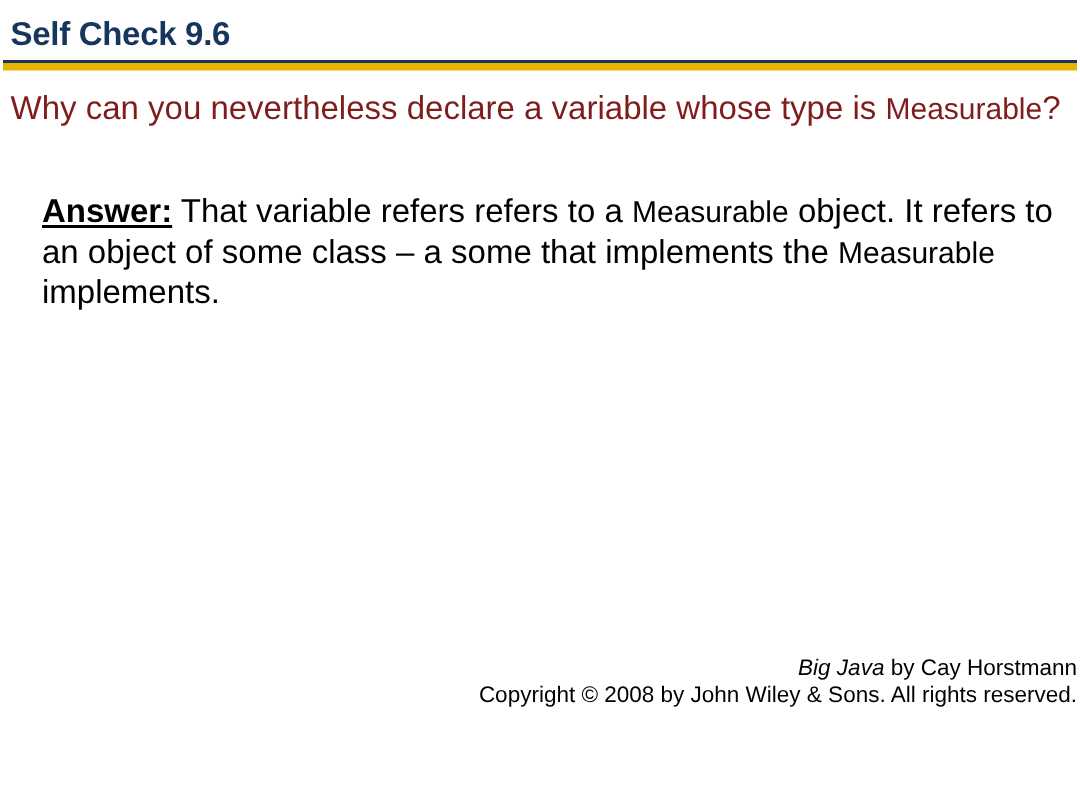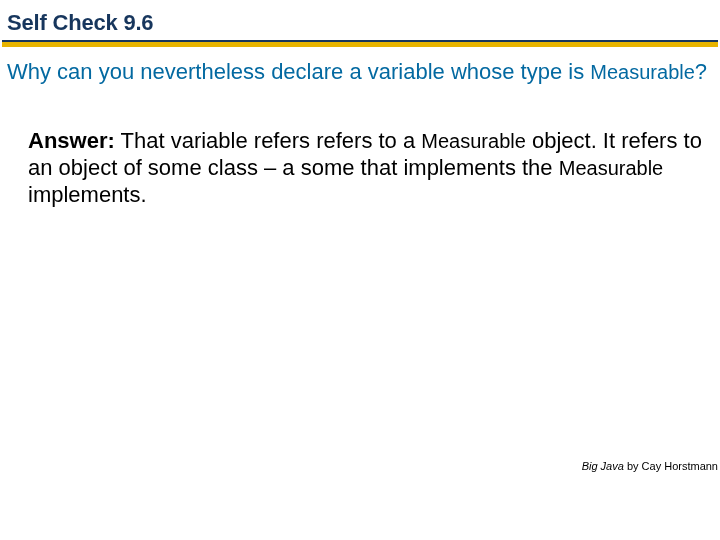--- a/index.html
+++ b/index.html
@@ -44,46 +44,47 @@
     height: 5px;
     background: #e7b400;
   }
   .question {
     position: absolute;
     top: 58px;
     left: 7px;
     right: 2px;
     font-size: 22px;
     line-height: 1.25;
-    color: #0369a1;
+    color: #7f1d1d;
   }
   .question .code {
     font-size: 20px;
   }
   .answer {
     position: absolute;
     top: 128px;
     left: 28px;
     right: 18px;
     font-size: 22px;
     line-height: 1.22;
     color: #000;
   }
   .answer .label {
     font-weight: bold;
+    text-decoration: underline;
   }
   .answer .code {
     font-size: 20px;
   }
   .footer {
     position: absolute;
     bottom: 6px;
     right: 2px;
     text-align: right;
-    font-size: 11px;
+    font-size: 15px;
     line-height: 1.25;
     color: #000;
   }
   .footer .booktitle {
     font-style: italic;
   }
 </style>
 </head>
 <body>
 
@@ -99,15 +100,16 @@
   </div>
 
   <div class="answer">
     <span class="label">Answer:</span><span> That variable refers refers to a </span><span class="code">Measurable</span><span> object. It refers to an object of some class – a some that implements the </span><span class="code">Measurable</span><span> implements.</span>
   </div>
 
   <div class="footer">
     <div>
       <span class="booktitle">Big Java</span><span> by Cay Horstmann</span>
     </div>
+    <div>Copyright © 2008 by John Wiley &amp; Sons.  All rights reserved.</div>
   </div>
 
 </div>
 
 </body></html>

